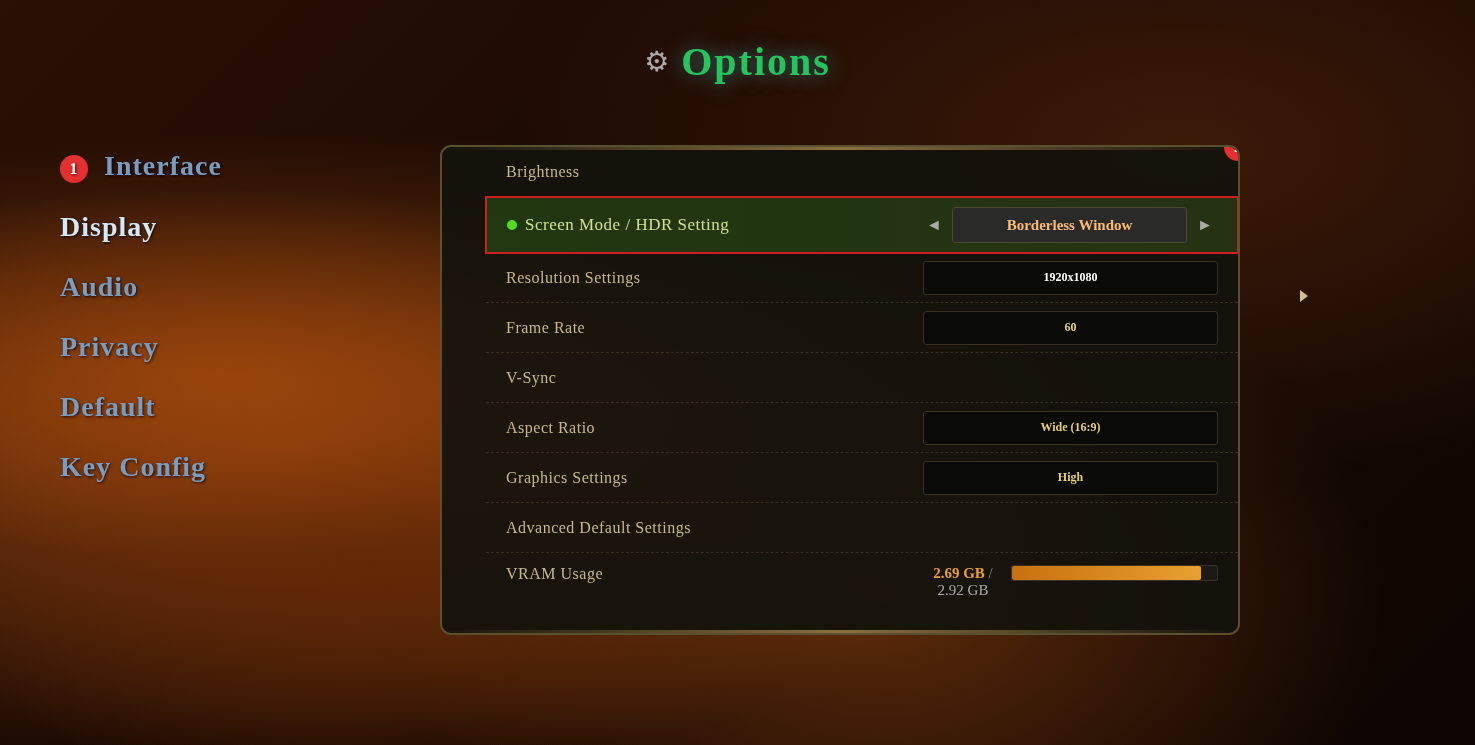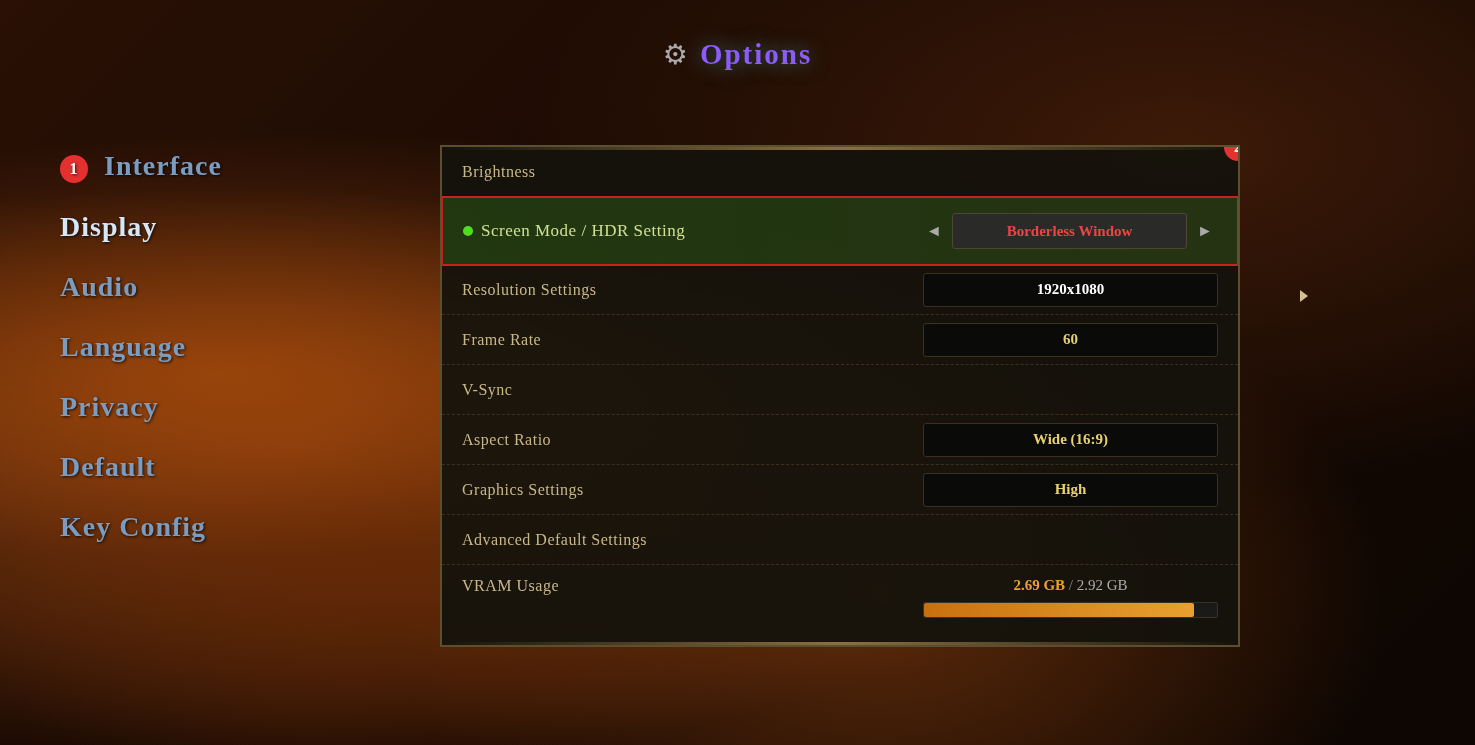--- a/index.html
+++ b/index.html
@@ -38,22 +38,22 @@
       top: 38px;
       left: 50%;
       transform: translateX(-50%);
       display: flex;
       align-items: center;
       gap: 12px;
       z-index: 10;
     }
 
     .page-title-text {
-      font-size: 29px;
-      color: #8b5cf6;
+      font-size: 40px;
+      color: #22c55e;
       font-weight: bold;
       letter-spacing: 2px;
       text-shadow: 0 0 20px rgba(77, 217, 236, 0.5);
     }
 
     .gear-icon {
       font-size: 28px;
       color: #aaa;
     }
 
@@ -98,23 +98,24 @@
     }
 
     
     .options-panel {
       position: absolute;
       left: 440px;
       top: 145px;
       width: 800px;
       background: rgba(20, 18, 12, 0.92);
       border: 2px solid #5a5030;
-      border-radius: 0;
+      border-radius: 11px;
       z-index: 10;
       overflow: hidden;
+      padding-left: 44px;
     }
 
     .options-panel::before {
       content: '';
       position: absolute;
       top: 0; left: 0; right: 0;
       height: 3px;
       background: linear-gradient(90deg, transparent, #8a7040, transparent);
     }
 
@@ -149,33 +150,33 @@
     .option-value {
       width: 295px;
       height: 34px;
       background: #0a0a08;
       border: 1px solid #3a3020;
       border-radius: 3px;
       display: flex;
       align-items: center;
       justify-content: center;
       color: #e8d070;
-      font-size: 15px;
+      font-size: 12px;
       font-weight: bold;
     }
 
     .option-value.white-text {
       color: #ffffff;
     }
 
     
     .screen-mode-row {
       background: linear-gradient(90deg, rgba(40, 80, 20, 0.6) 0%, rgba(60, 100, 30, 0.4) 100%);
       border: 2px solid #cc2020 !important;
-      height: 70px;
+      height: 58px;
       margin: -1px;
     }
 
     .screen-mode-row .option-label {
       color: #d0e090;
       font-size: 17px;
     }
 
     .screen-mode-value-container {
       display: flex;
@@ -185,21 +186,21 @@
 
     .screen-mode-value {
       width: 235px;
       height: 36px;
       background: #2a2a28;
       border: 1px solid #4a4830;
       border-radius: 3px;
       display: flex;
       align-items: center;
       justify-content: center;
-      color: #ef4444;
+      color: #fdba74;
       font-size: 15px;
       font-weight: bold;
     }
 
     .arrow-btn {
       width: 24px;
       height: 24px;
       display: flex;
       align-items: center;
       justify-content: center;
@@ -243,21 +244,21 @@
     
     .vram-row {
       height: 80px;
       align-items: flex-start;
       padding-top: 12px;
     }
 
     .vram-content {
       width: 295px;
       display: flex;
-      flex-direction: column;
+      flex-direction: row;
       gap: 8px;
     }
 
     .vram-numbers {
       text-align: center;
       font-size: 15px;
     }
 
     .vram-used {
       color: #e8a030;
@@ -330,23 +331,20 @@
 <div class="sidebar">
   <div class="sidebar-item">
     <span class="badge-1">1</span>
     <span>Interface</span>
   </div>
   <div class="sidebar-item active">
     <span>Display</span>
   </div>
   <div class="sidebar-item">
     <span>Audio</span>
-  </div>
-  <div class="sidebar-item">
-    <span>Language</span>
   </div>
   <div class="sidebar-item">
     <span>Privacy</span>
   </div>
   <div class="sidebar-item">
     <span>Default</span>
   </div>
   <div class="sidebar-item">
     <span>Key Config</span>
   </div>

